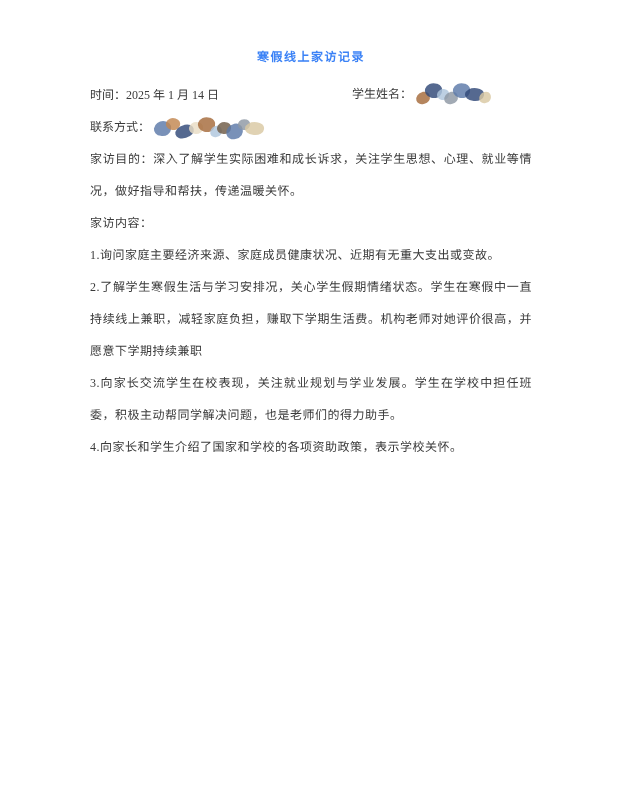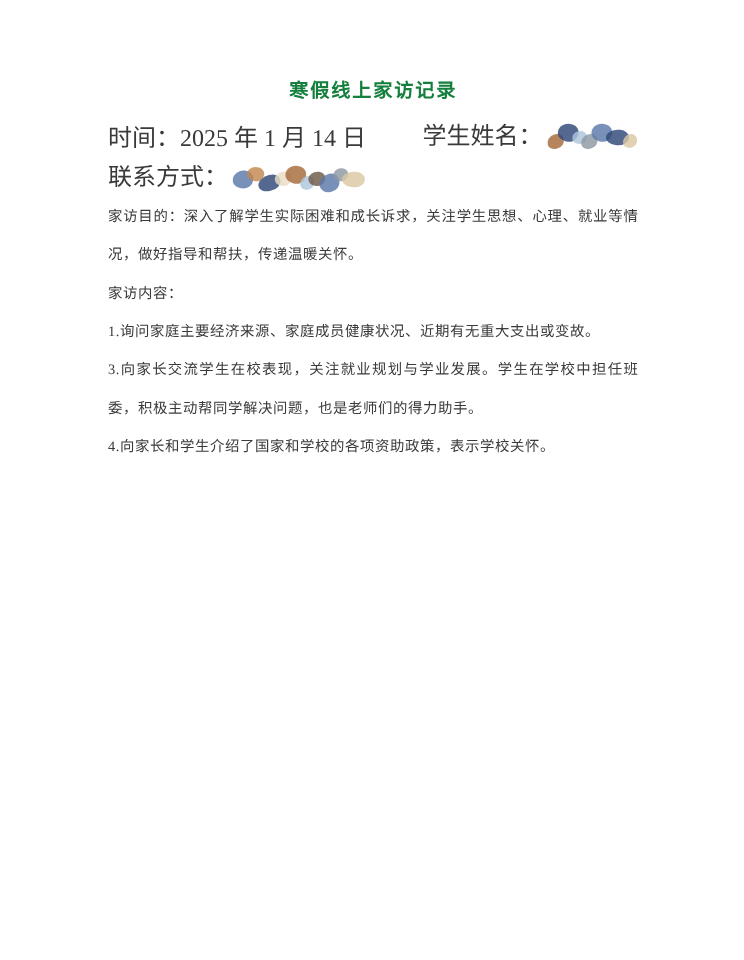--- a/index.html
+++ b/index.html
@@ -7,28 +7,28 @@
     position:relative;
     width:620px; height:800px;
     background:#ffffff;
     overflow:hidden;
     font-family:"Liberation Serif","DejaVu Serif",serif;
     color:#3a3a3a;
     box-sizing:border-box;
     padding:46px 88px 0 90px;
   }
   .title {
-    margin:16px 0 14px 0;
-    font-size:16px;
+    margin:1px 0 14px 0;
+    font-size:12px;
     font-weight:700;
     text-align:center;
     letter-spacing:1.5px;
-    color:#15803d;
+    color:#3b82f6;
   }
-  .row { display:flex; line-height:32px; font-size:20px; }
+  .row { display:flex; line-height:32px; font-size:12px; }
   .cell-l { width:262px; flex:0 0 262px; }
   .cell-r { flex:1;font-family:Liberation Mono, monospace; }
   p.body {
     margin:0;
     font-size:12px;
     line-height:32px;
     letter-spacing:0.5px;
     text-align:justify;
     text-justify:inter-ideograph;
   }
@@ -99,17 +99,18 @@
           </span>
       </div>
     </div>
   </div>
 
   <p class="body">家访目的：深入了解学生实际困难和成长诉求，关注学生思想、心理、就业等情况，做好指导和帮扶，传递温暖关怀。</p>
 
   <p class="body">家访内容：</p>
 
   <p class="body">1.询问家庭主要经济来源、家庭成员健康状况、近期有无重大支出或变故。</p>
+  <p class="body">2.了解学生寒假生活与学习安排况，关心学生假期情绪状态。学生在寒假中一直持续线上兼职，减轻家庭负担，赚取下学期生活费。机构老师对她评价很高，并愿意下学期持续兼职</p>
   <p class="body">3.向家长交流学生在校表现，关注就业规划与学业发展。学生在学校中担任班委，积极主动帮同学解决问题，也是老师们的得力助手。</p>
   <p class="body">4.向家长和学生介绍了国家和学校的各项资助政策，表示学校关怀。</p>
 
 
 </div>
 
 </body></html>

